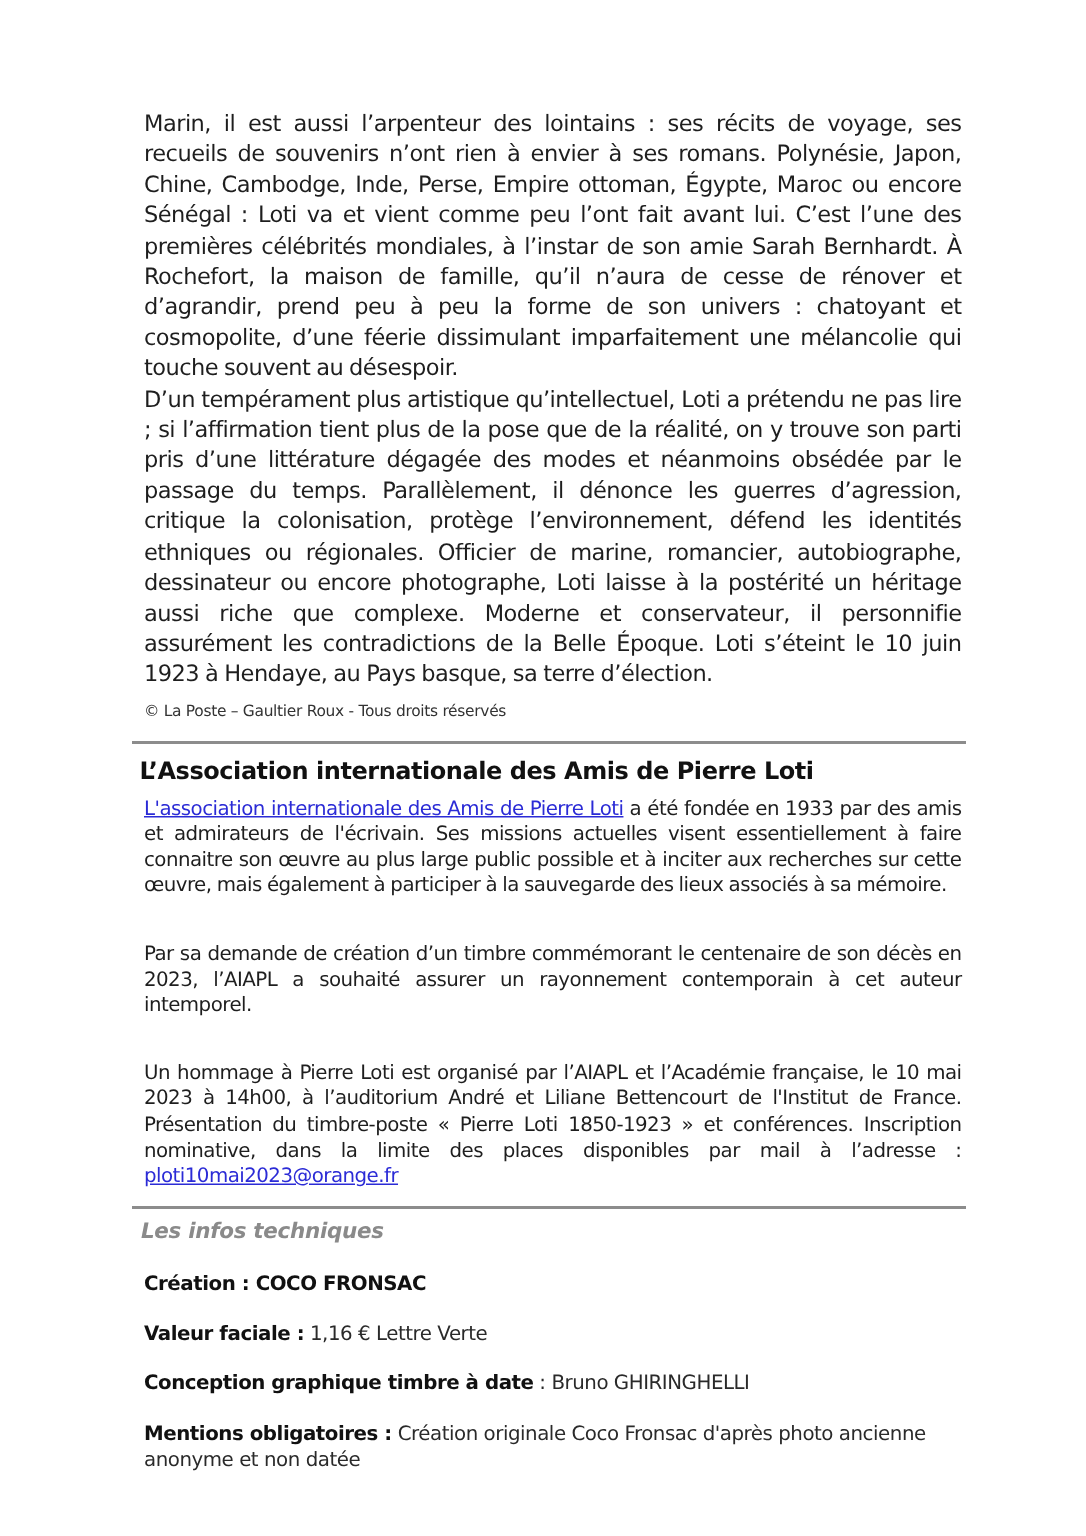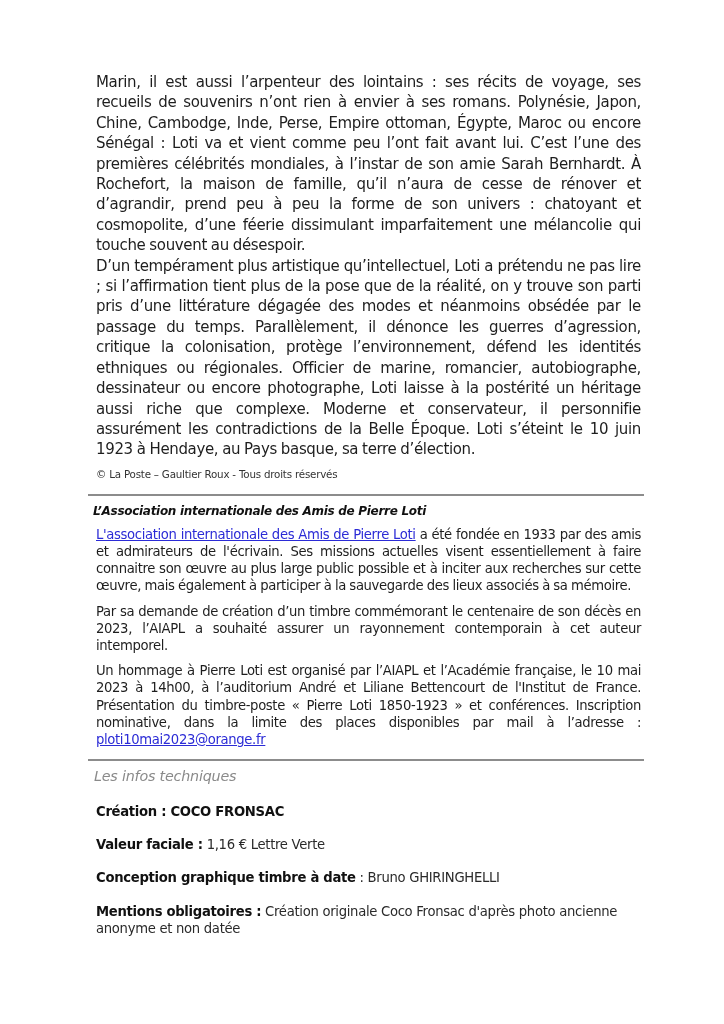--- a/index.html
+++ b/index.html
@@ -5,29 +5,29 @@
   html, body { margin: 0; padding: 0; background: #ffffff; }
   body { width: 724px; height: 1024px; position: relative; overflow: hidden;
          font-family: "DejaVu Sans", sans-serif; color: #1e1e1e; }
   .page { position: absolute; left: 96px; top: 72px; width: 545px; }
   .bio p { margin: 0; font-size: 15px; line-height: 20.4px; text-align: justify;
            letter-spacing: -0.35px; word-spacing: -0.5px; }
   .credit { text-align: left; font-size: 10.3px; color: #333; margin-top: 8px;
             letter-spacing: -0.2px; }
   .rule { height: 2px; background: #8c8c8c; width: 556px; margin-left: -8px; }
   .rule1 { margin-top: 14px; }
-  h2 { margin: 8px 0 0 -3px; font-size: 12px; font-style: italic; font-weight: bold;
+  h2 { margin: 8px 0 0 -3px; font-size: 16px; font-weight: bold;
        color: #111; letter-spacing: -0.3px; }
   .assoc p { margin: 0; font-size: 13.2px; line-height: 17.2px; text-align: justify;
              letter-spacing: -0.35px; word-spacing: -0.4px; }
   .assoc p.first { margin-top: 8px; }
-  .assoc p.sp { margin-top: 8px; }
+  .assoc p.sp { margin-top: 28px; }
   a.link { color: #2b2bd6; text-decoration: underline; }
   .rule2 { margin-top: 11px; }
-  h3 { margin: 7px 0 16px -2px; font-size: 14.3px; font-style: italic; font-weight: normal;
+  h3 { margin: 7px 0 16px -2px; font-size: 14.3px; font-style: italic; font-weight: bold;
        color: #8a8a8a; letter-spacing: -0.2px; }
   .tech { font-size: 13.2px; letter-spacing: -0.3px; }
   .tech .row { display: flex; justify-content: space-between; }
   .tech b { font-weight: bold; color: #111; }
   .tech .v { color: #2a2a2a; }
   .r-creation { margin-top: 20px; }
   .r1 { margin-top: 20px; }
   .r2 { margin-top: 18px; }
   .r3 { margin-top: 18px; }
   .r4 { margin-top: 18px; }

